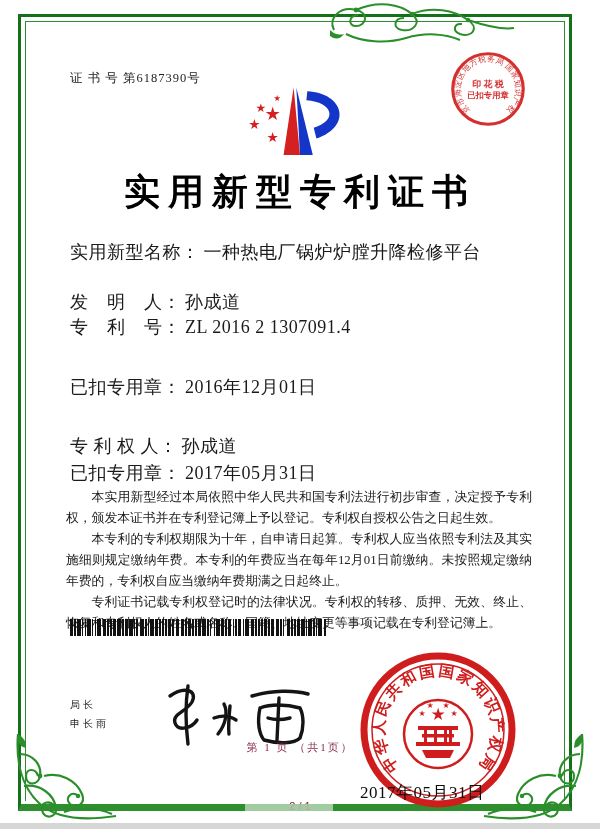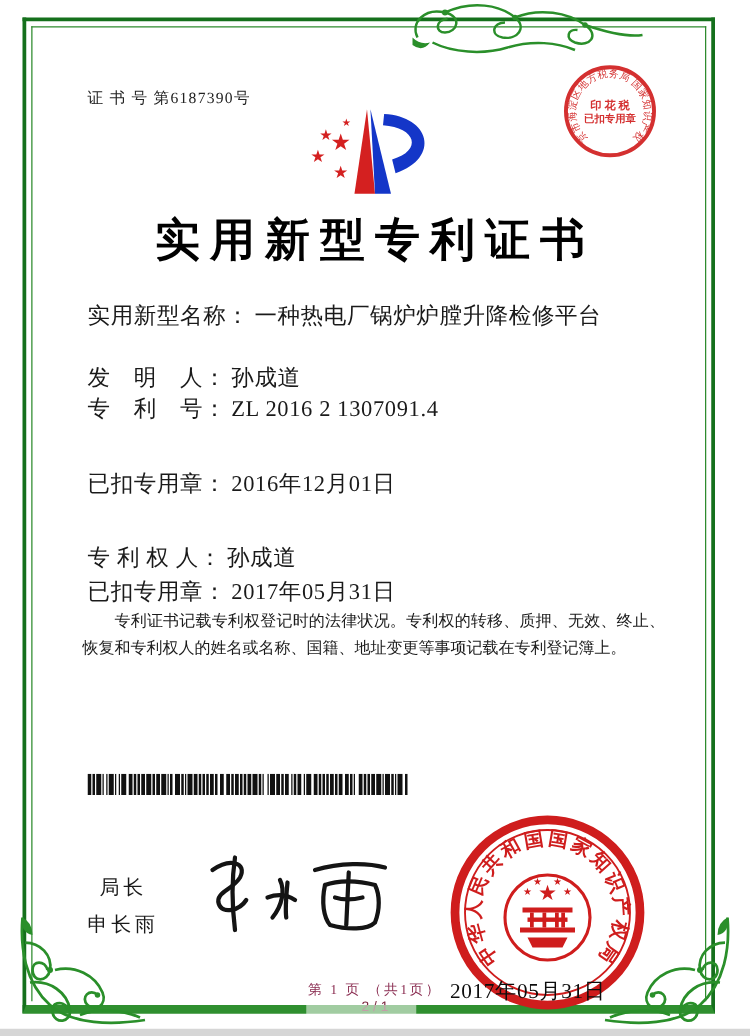--- a/index.html
+++ b/index.html
@@ -12,25 +12,25 @@
   .cert-no{left:70px;top:70px;font-size:12.5px;letter-spacing:1px;color:#222;}
   .title{left:0;top:168px;width:600px;text-align:center;font-size:36px;font-weight:bold;letter-spacing:8px;color:#000;}
   .field{left:70px;width:470px;font-size:18px;letter-spacing:.5px;white-space:nowrap;}
   .field .lbl{display:inline-block;}
   .field .val{margin-left:4px;}
   .f0{top:240px}.f1{top:290px}.f2{top:315px}.f3{top:375px}.f4{top:434px}.f5{top:461px}
   .body-text{left:66px;top:487px;width:466px;font-size:12.8px;line-height:1.64;text-align:justify;}
   .body-text p{margin:0;text-indent:2em;}
   .barcode{left:70px;top:619px;width:282px;height:17px;overflow:hidden;white-space:nowrap;font-size:0;}
   .barcode i{display:inline-block;height:17px;background:#111;vertical-align:top;}
-  .officer{left:70px;top:696px;font-size:16px;letter-spacing:3px;line-height:1.85;text-align:center;}
+  .officer{left:70px;top:696px;font-size:10px;letter-spacing:3px;line-height:1.85;}
   .signature{left:148px;top:678px;}
   .big-seal{left:358px;top:650px;}
   .issue-date{left:360px;top:781px;width:170px;font-size:17px;letter-spacing:.5px;color:#0d0d0d;z-index:5;}
-  .page-info{left:0;top:784px;width:600px;text-align:center;font-size:11px;letter-spacing:2px;color:#8b2e52;}
+  .page-info{left:0;top:740px;width:600px;text-align:center;font-size:11px;letter-spacing:2px;color:#8b2e52;}
   .pager{left:0;top:800px;width:600px;text-align:center;font-size:11px;color:#7d2940;font-family:"Liberation Sans",sans-serif;}
   .bar-highlight{left:245px;top:804px;width:88px;height:9px;background:rgba(255,255,255,.55);z-index:4;}
   .bottom-strip{left:0;top:823px;width:600px;height:6px;background:#d6d6d6;}
   .stamp-tax{left:450px;top:51px;}
   .logo{left:236px;top:82px;}
   .flourish{pointer-events:none;}
   .fl-br{transform:scaleX(-1);}
   svg text{font-family:"Liberation Serif","DejaVu Serif",serif;}
 </style>
 </head>
@@ -129,20 +129,22 @@
   <span class="lbl">已扣专用章：</span><span class="val">2016年12月01日</span>
 </div>
 <div class="abs field f4">
   <span class="lbl">专 利 权 人：</span><span class="val">孙成道</span>
 </div>
 <div class="abs field f5">
   <span class="lbl">已扣专用章：</span><span class="val">2017年05月31日</span>
 </div>
 
 <div class="abs body-text">
+  <p>本实用新型经过本局依照中华人民共和国专利法进行初步审查，决定授予专利权，颁发本证书并在专利登记簿上予以登记。专利权自授权公告之日起生效。</p>
+  <p>本专利的专利权期限为十年，自申请日起算。专利权人应当依照专利法及其实施细则规定缴纳年费。本专利的年费应当在每年12月01日前缴纳。未按照规定缴纳年费的，专利权自应当缴纳年费期满之日起终止。</p>
   <p>专利证书记载专利权登记时的法律状况。专利权的转移、质押、无效、终止、恢复和专利权人的姓名或名称、国籍、地址变更等事项记载在专利登记簿上。</p>
 </div>
 
 <div class="abs barcode"><i style="width:3.4px;margin-right:1.1px"></i><i style="width:1.7px;margin-right:1.1px"></i><i style="width:3.4px;margin-right:1.1px"></i><i style="width:1.7px;margin-right:1.1px"></i><i style="width:1.7px;margin-right:1.1px"></i><i style="width:3.4px;margin-right:1.1px"></i><i style="width:1.7px;margin-right:1.1px"></i><i style="width:1.7px;margin-right:1.1px"></i><i style="width:3.4px;margin-right:2.2px"></i><i style="width:3.4px;margin-right:1.1px"></i><i style="width:1.7px;margin-right:1.1px"></i><i style="width:1.7px;margin-right:1.1px"></i><i style="width:3.4px;margin-right:1.1px"></i><i style="width:3.4px;margin-right:1.1px"></i><i style="width:1.7px;margin-right:1.1px"></i><i style="width:3.4px;margin-right:1.1px"></i><i style="width:3.4px;margin-right:1.1px"></i><i style="width:1.7px;margin-right:1.1px"></i><i style="width:1.7px;margin-right:2.2px"></i><i style="width:3.4px;margin-right:1.1px"></i><i style="width:1.7px;margin-right:1.1px"></i><i style="width:1.7px;margin-right:1.1px"></i><i style="width:3.4px;margin-right:1.1px"></i><i style="width:3.4px;margin-right:1.1px"></i><i style="width:1.7px;margin-right:1.1px"></i><i style="width:1.7px;margin-right:1.1px"></i><i style="width:1.7px;margin-right:1.1px"></i><i style="width:3.4px;margin-right:1.1px"></i><i style="width:1.7px;margin-right:2.2px"></i><i style="width:3.4px;margin-right:1.1px"></i><i style="width:3.4px;margin-right:1.1px"></i><i style="width:1.7px;margin-right:1.1px"></i><i style="width:3.4px;margin-right:1.1px"></i><i style="width:1.7px;margin-right:1.1px"></i><i style="width:1.7px;margin-right:1.1px"></i><i style="width:3.4px;margin-right:1.1px"></i><i style="width:3.4px;margin-right:1.1px"></i><i style="width:1.7px;margin-right:1.1px"></i><i style="width:1.7px;margin-right:2.2px"></i><i style="width:1.7px;margin-right:1.1px"></i><i style="width:3.4px;margin-right:1.1px"></i><i style="width:3.4px;margin-right:1.1px"></i><i style="width:1.7px;margin-right:1.1px"></i><i style="width:3.4px;margin-right:1.1px"></i><i style="width:1.7px;margin-right:1.1px"></i><i style="width:1.7px;margin-right:1.1px"></i><i style="width:3.4px;margin-right:1.1px"></i><i style="width:1.7px;margin-right:1.1px"></i><i style="width:3.4px;margin-right:2.2px"></i><i style="width:3.4px;margin-right:1.1px"></i><i style="width:1.7px;margin-right:1.1px"></i><i style="width:1.7px;margin-right:1.1px"></i><i style="width:1.7px;margin-right:1.1px"></i><i style="width:3.4px;margin-right:1.1px"></i><i style="width:1.7px;margin-right:1.1px"></i><i style="width:3.4px;margin-right:1.1px"></i><i style="width:3.4px;margin-right:1.1px"></i><i style="width:1.7px;margin-right:1.1px"></i><i style="width:1.7px;margin-right:2.2px"></i><i style="width:3.4px;margin-right:1.1px"></i><i style="width:1.7px;margin-right:1.1px"></i><i style="width:1.7px;margin-right:1.1px"></i><i style="width:3.4px;margin-right:1.1px"></i><i style="width:3.4px;margin-right:1.1px"></i><i style="width:1.7px;margin-right:1.1px"></i><i style="width:3.4px;margin-right:1.1px"></i><i style="width:1.7px;margin-right:1.1px"></i><i style="width:1.7px;margin-right:1.1px"></i><i style="width:3.4px;margin-right:2.2px"></i><i style="width:1.7px;margin-right:1.1px"></i></div>
 
 <div class="abs officer">
   <div>局长</div>
   <div>申长雨</div>
 </div>
 

